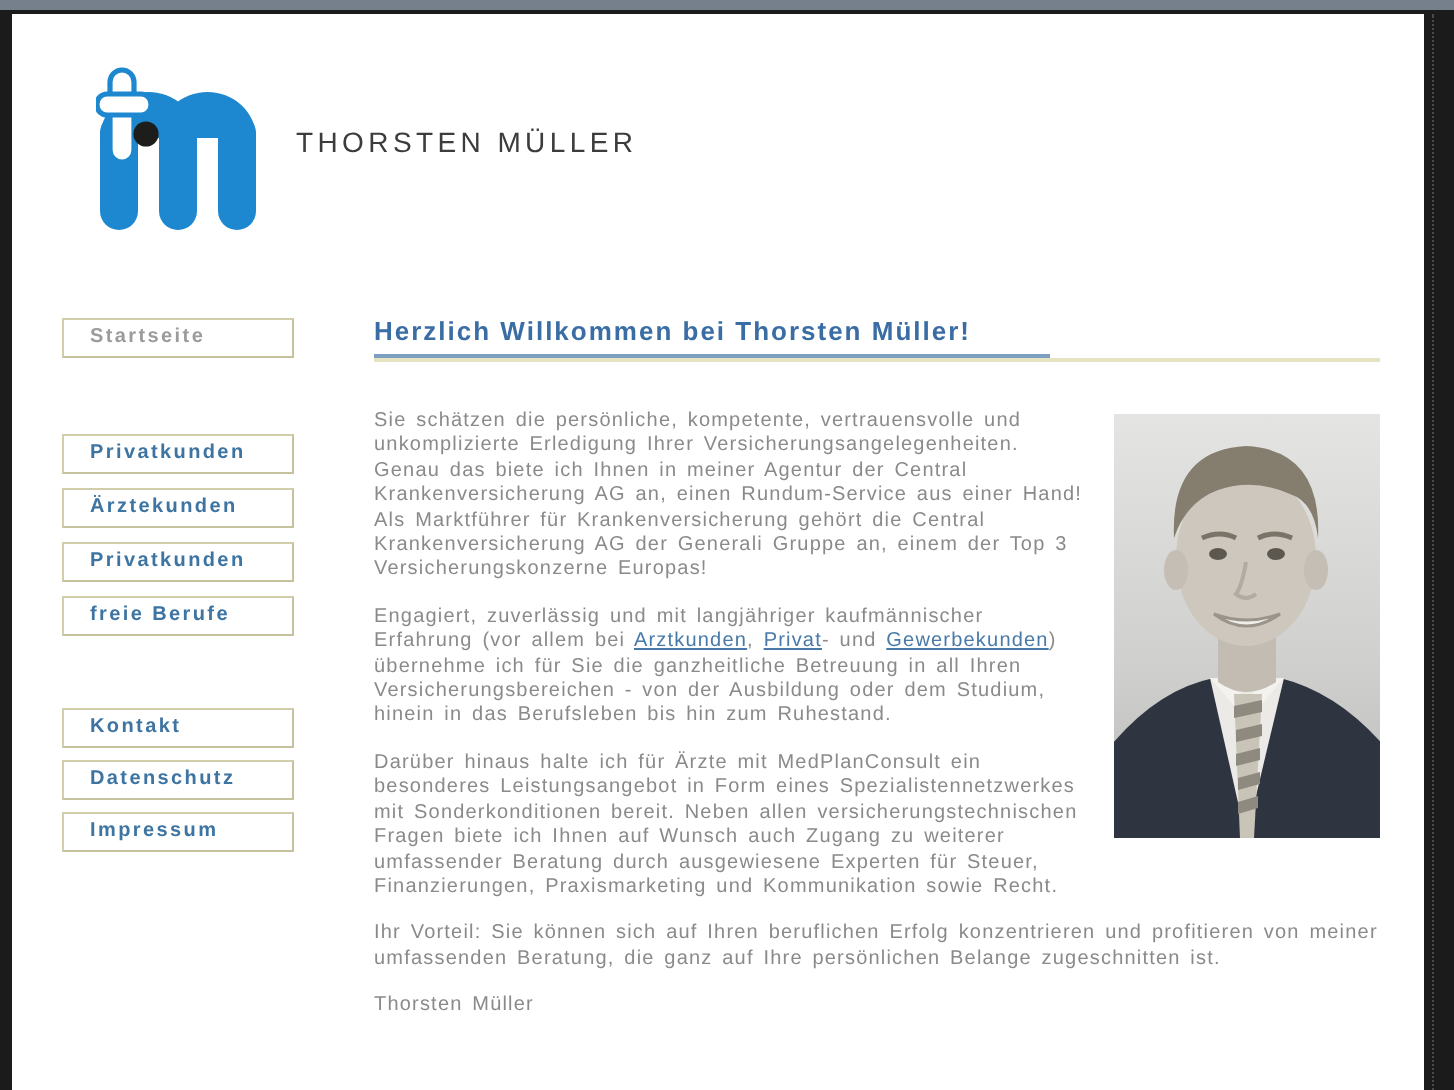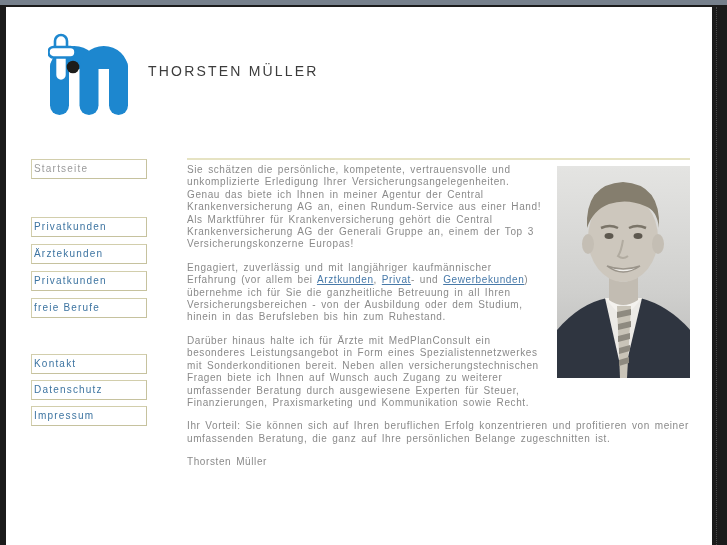--- a/index.html
+++ b/index.html
@@ -10,33 +10,33 @@
   .page { position:absolute; left:6px; top:7px; width:706px; height:560px; background:#ffffff; }
   .right-band-line { position:absolute; left:716px; top:7px; bottom:0; width:0; border-left:1px dotted #4a4a4a; }
 
   
   .logo { position:absolute; left:42px; top:26px; width:82px; height:82px; display:block; }
   .brand { position:absolute; left:142px; top:52px; color:#3c3c3c; font-size:14px; letter-spacing:2.2px; line-height:25px; white-space:nowrap; }
 
   
   .nav-btn { position:absolute; left:25px; width:116px; height:20px; background:#fff;
              border:1px solid #d2ceac; border-bottom-color:#c6c29e; border-right-color:#c6c29e;
-             color:#3d74a1; font-size:10px; font-weight:normal; letter-spacing:1.2px;
-             line-height:18px; padding-left:2px; text-decoration:none; display:block; white-space:nowrap; cursor:pointer; }
+             color:#3d74a1; font-size:10px; font-weight:bold; letter-spacing:1.2px;
+             line-height:18px; padding-left:13px; text-decoration:none; display:block; white-space:nowrap; cursor:pointer; }
   .nav-btn.inactive { color:#9b9b9b; }
   .p-home { top:152px; }
   .p-g1a { top:210px; } .p-g1b { top:237px; } .p-g1c { top:264px; } .p-g1d { top:291px; }
   .p-g2a { top:347px; } .p-g2b { top:373px; } .p-g2c { top:399px; }
 
   
   .content { position:absolute; left:181px; top:151px; width:503px; }
   .heading { width:338px; color:#3a6da3; font-size:13px; font-weight:bold; letter-spacing:1px;
              padding-bottom:4px; border-bottom:2px solid #7c9fc0; white-space:nowrap; }
   .rule-tan { width:503px; height:0; border-bottom:2px solid #e6e3c3; }
-  .content-body { margin-top:4px; color:#8a8a8a; font-size:10px; line-height:12.4px;
+  .content-body { margin-top:24px; color:#8a8a8a; font-size:10px; line-height:12.4px;
                   letter-spacing:0.6px; word-spacing:1.5px; }
   .content-body p { margin-bottom:11px; }
   .content-body a, .tlink { color:#4779a9; cursor:pointer; }
   .photo { float:right; width:133px; height:212px; margin:2px 0 12px 14px; }
   .photo svg { display:block; }
 </style>
 </head>
 <body>
 
 <div class="top-band"></div>
@@ -73,20 +73,21 @@
     <a class="nav-btn p-g1a" href="#">Privatkunden</a>
     <a class="nav-btn p-g1b" href="#">Ärztekunden</a>
     <a class="nav-btn p-g1c" href="#">Privatkunden</a>
     <a class="nav-btn p-g1d" href="#">freie Berufe</a>
     <a class="nav-btn p-g2a" href="#">Kontakt</a>
     <a class="nav-btn p-g2b" href="#">Datenschutz</a>
     <a class="nav-btn p-g2c" href="#">Impressum</a>
   </nav>
 
   <main class="content">
+    <h1 class="heading">Herzlich Willkommen bei Thorsten Müller!</h1>
     <div class="rule-tan"></div>
 
     <div class="content-body">
 
       <div class="photo">
         <svg width="133" height="212" viewBox="0 0 133 212">
           <defs>
             <linearGradient id="bgGrad" x1="0" y1="0" x2="0" y2="1">
               <stop offset="0" stop-color="#e4e4e2"></stop>
               <stop offset="0.6" stop-color="#cfcfcd"></stop>

